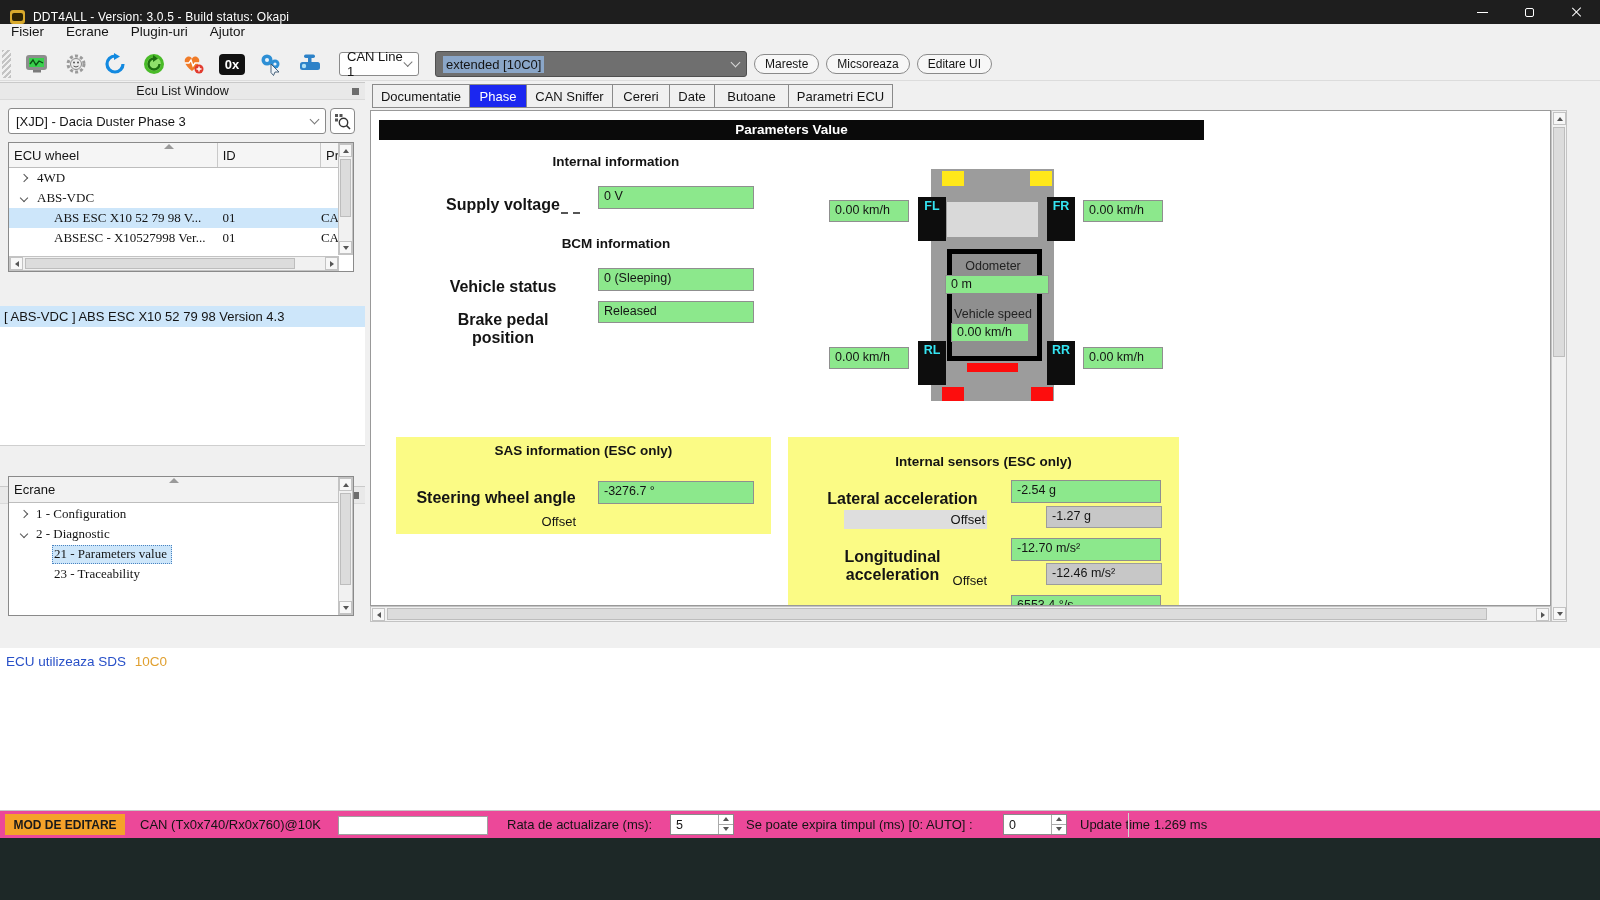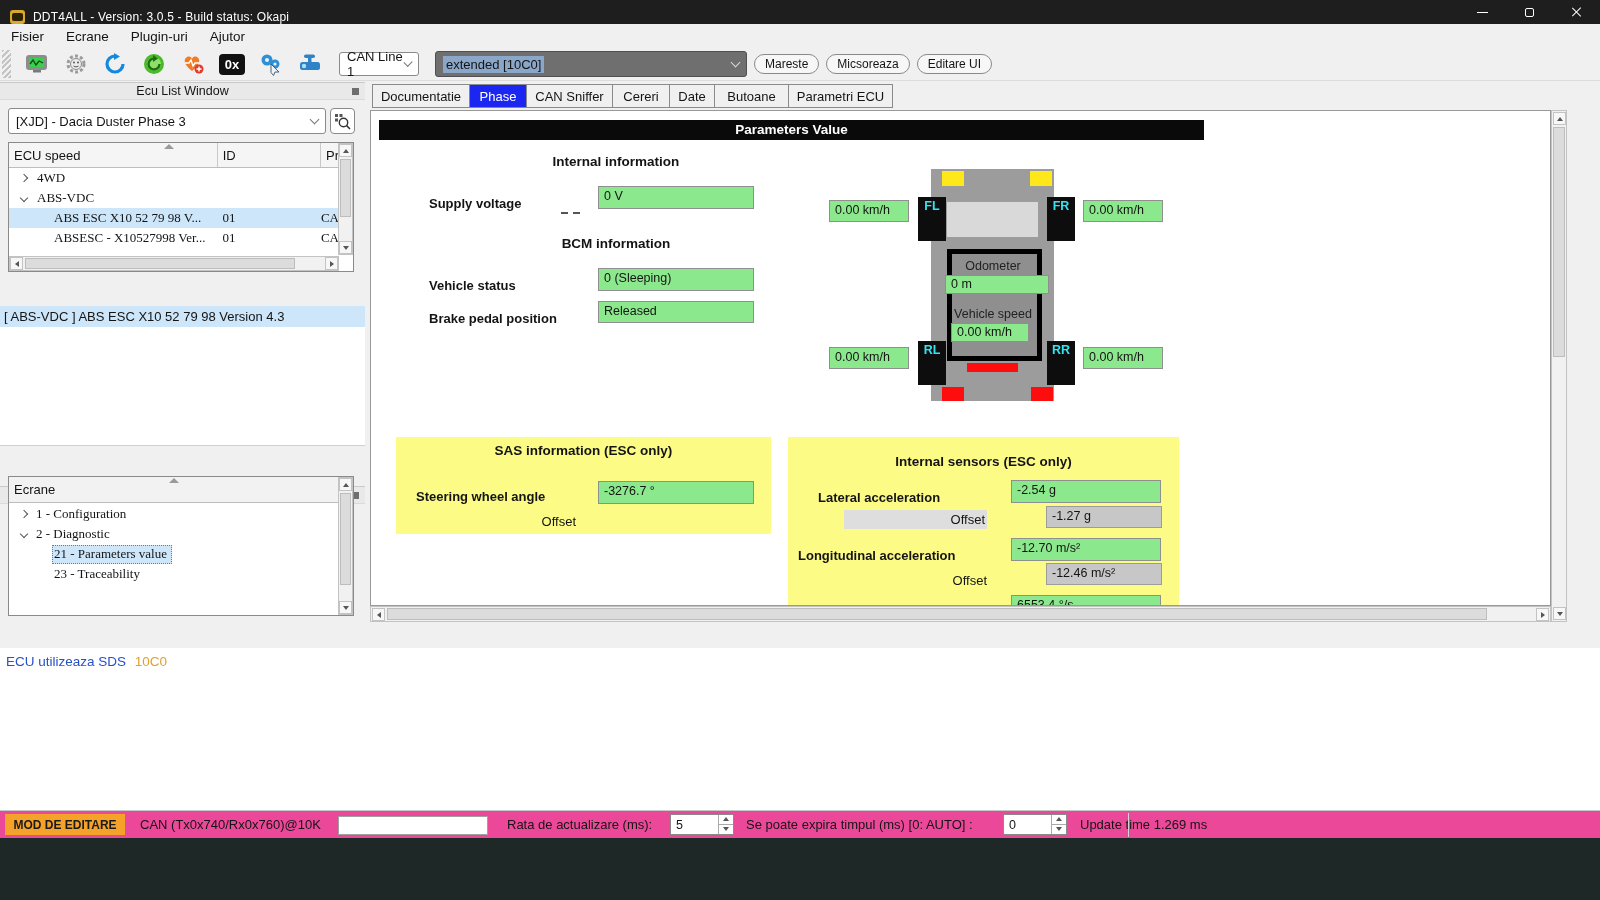--- a/index.html
+++ b/index.html
@@ -14,21 +14,21 @@
   .tb-title { font-size:12px; letter-spacing:.2px; }
   .win-controls { margin-left:auto; display:flex; height:100%; }
   .win-btn { width:47px; height:100%; display:flex; align-items:center; justify-content:center; }
   .ic-min { width:11px; height:1px; background:#fff; }
   .ic-max { width:9px; height:9px; border:1px solid #fff; border-radius:2px; }
   .ic-close { position:relative; width:12px; height:12px; }
   .ic-close::before, .ic-close::after { content:""; position:absolute; left:5.5px; top:0; width:1.2px; height:12px; background:#fff; }
   .ic-close::before { transform:rotate(45deg); } .ic-close::after { transform:rotate(-45deg); }
 
   
-  .menubar { left:0; top:24px; width:1600px; height:24px; background:#f0f0f0; display:flex; align-items:center; }
+  .menubar { left:0; top:24px; width:1600px; height:24px; background:#f0f0f0; display:flex; }
   .menu-item { padding:0 11px; font-size:13.5px; }
   .toolbar { left:0; top:48px; width:1600px; height:33px; background:#f0f0f0; border-bottom:1px solid #dcdcdc; display:flex; align-items:center; }
   .grip { width:9px; height:28px; margin-left:2px; background:repeating-linear-gradient(135deg,#c4c4c4 0 2px,#f0f0f0 2px 4px); }
   .tool-ico { width:26px; height:24px; margin-left:13px; display:flex; align-items:center; justify-content:center; }
   .hex-box { background:#111; color:#fff; font-weight:bold; font-size:13px; border-radius:4px; width:26px; height:21px; display:flex; align-items:center; justify-content:center; }
   .combo { height:24px; border:1px solid #8a8a8a; border-radius:3px; background:#fff; display:flex; align-items:center; padding:0 7px; font-size:13px; }
   .chev-dn-s { width:7px; height:7px; border-right:1.5px solid #777; border-bottom:1.5px solid #777; transform:rotate(45deg); margin-left:auto; margin-top:-3px; }
   .tbtn { height:20px; padding:0 10px; border:1px solid #8a8a8a; border-radius:10px; background:#f7f7f7; font-size:12px; display:flex; align-items:center; margin-left:7px; }
 
   
@@ -51,21 +51,21 @@
   .caret-up { position:absolute; width:0; height:0; border-left:5px solid transparent; border-right:5px solid transparent; border-bottom:5px solid #9a9a9a; }
 
   
   .tab { height:24px; border:1px solid #8a8a8a; border-left:none; background:#f0f0f0; display:flex; align-items:center; justify-content:center; font-size:13px; }
   .tab:first-child { border-left:1px solid #8a8a8a; }
   .tab.active { background:#1b27f0; color:#fff; }
 
   
   .gf { position:absolute; background:#8ce88c; border:1px solid #8f8f8f; font-size:12.5px; padding:2px 5px; overflow:hidden; white-space:nowrap; }
   .grf { position:absolute; background:#c7c7c7; border:1px solid #9c9c9c; font-size:12.5px; padding:2px 5px; overflow:hidden; white-space:nowrap; }
-  .lbl { position:absolute; font-weight:bold; font-size:13px; text-align:left; }
+  .lbl { position:absolute; font-weight:bold; font-size:16px; text-align:center; }
   .hdrline { position:absolute; font-weight:bold; font-size:13.5px; text-align:center; }
   .ypanel { position:absolute; background:#fbfb85; }
   .wheel { position:absolute; background:#0d0d0d; color:#35e4f2; font-weight:bold; font-size:12.5px; text-align:center; padding-top:2px; }
 
   
   .statusbar { left:0; top:810px; width:1600px; height:28px; background:#ec4899; border-top:1px solid #c6c6c6; font-size:13px; }
   .spin { position:absolute; width:64px; height:21px; background:#fff; border:1px solid #8a8a8a; font-size:12.5px; }
   .spin .num { position:absolute; left:5px; top:3px; }
   .spin .btns { position:absolute; right:0; top:0; width:15px; height:100%; border-left:1px solid #aaa; }
   .spin .btns div { height:50%; display:flex; align-items:center; justify-content:center; }
@@ -190,21 +190,21 @@
         <rect x="5.5" y="1" width="3" height="3" fill="#555"></rect>
         <rect x="1" y="5.5" width="3" height="3" fill="#555"></rect>
         <circle cx="9.5" cy="9.5" r="4.2" fill="none" stroke="#333" stroke-width="1.4"></circle>
         <line x1="12.5" y1="12.5" x2="16" y2="16" stroke="#333" stroke-width="1.6"></line>
       </svg>
   </div>
   <div class="abs" style="left:8px; top:142px; width:346px; height:130px; background:#fff; border:1px solid #8a8a8a; overflow:hidden;">
 
     <div class="abs" style="left:0; top:0; width:330px; height:25px; background:#f5f5f5; border-bottom:1px solid #bdbdbd; display:flex;">
       <span class="caret-up" style="left:155px; top:1px;"></span>
-      <span style="width:212px; border-right:1px solid #c9c9c9; padding:5px 0 0 5px;">ECU speed</span>
+      <span style="width:212px; border-right:1px solid #c9c9c9; padding:5px 0 0 5px;">ECU wheel</span>
       <span style="width:105px; border-right:1px solid #c9c9c9; padding:5px 0 0 5px;">ID</span>
       <span style="flex:1; padding:5px 0 0 5px;">Pr</span>
     </div>
 
     <div class="abs" style="left:0; top:25px; width:330px; height:89px; overflow:hidden;">
       <div class="trow">
         <span class="chev-r" style="margin:0 10px 0 12px;"></span>
         <span>4WD</span>
       </div>
       <div class="trow">

